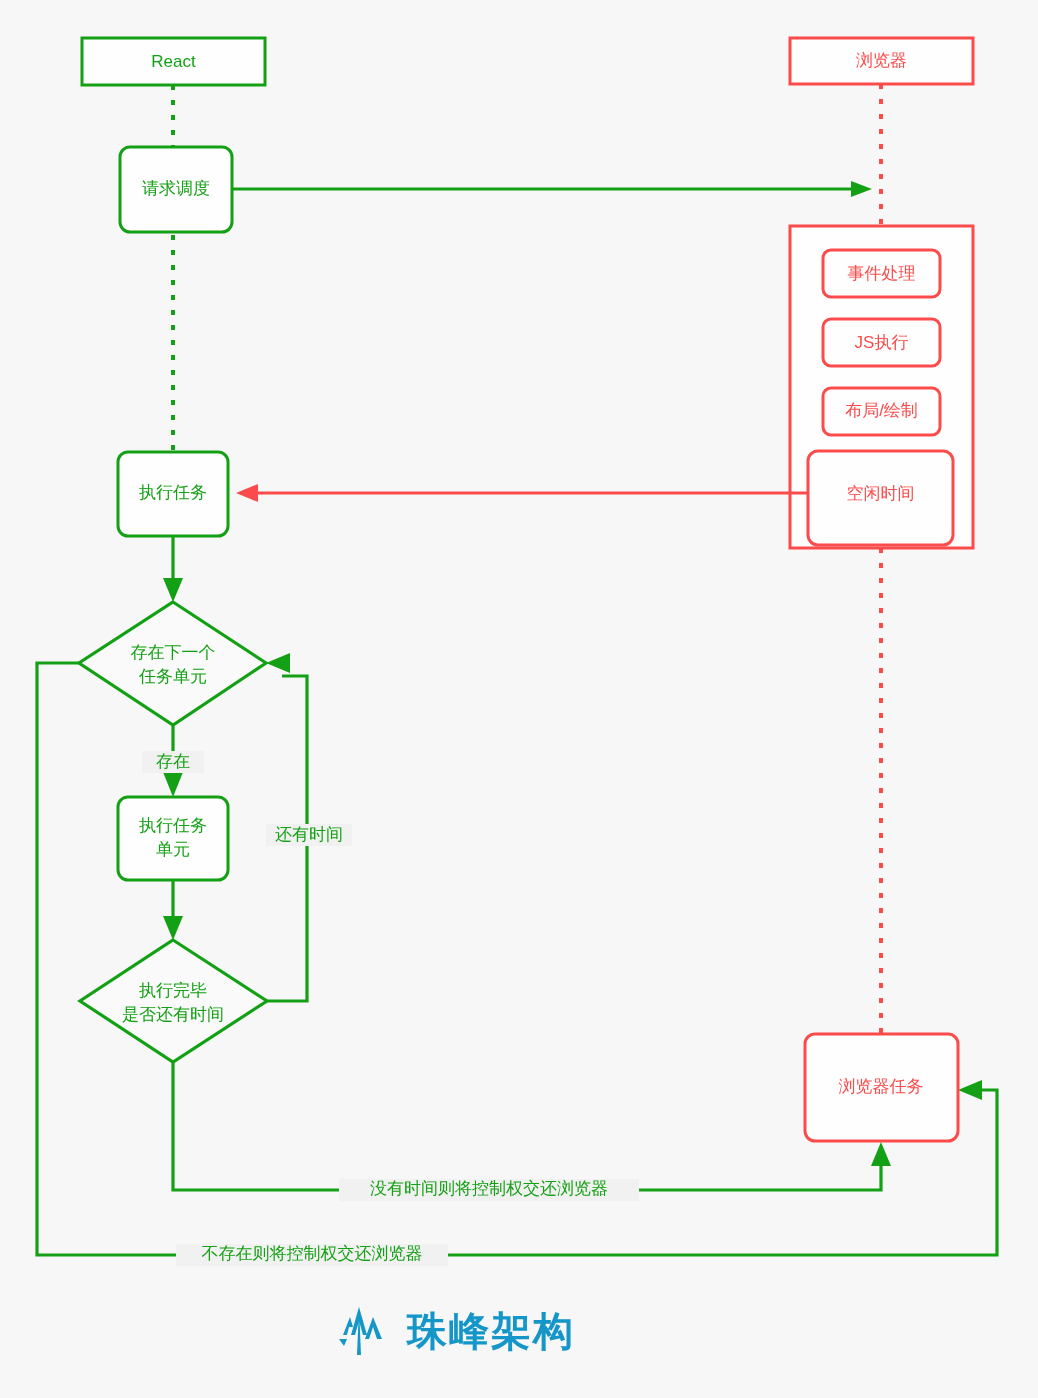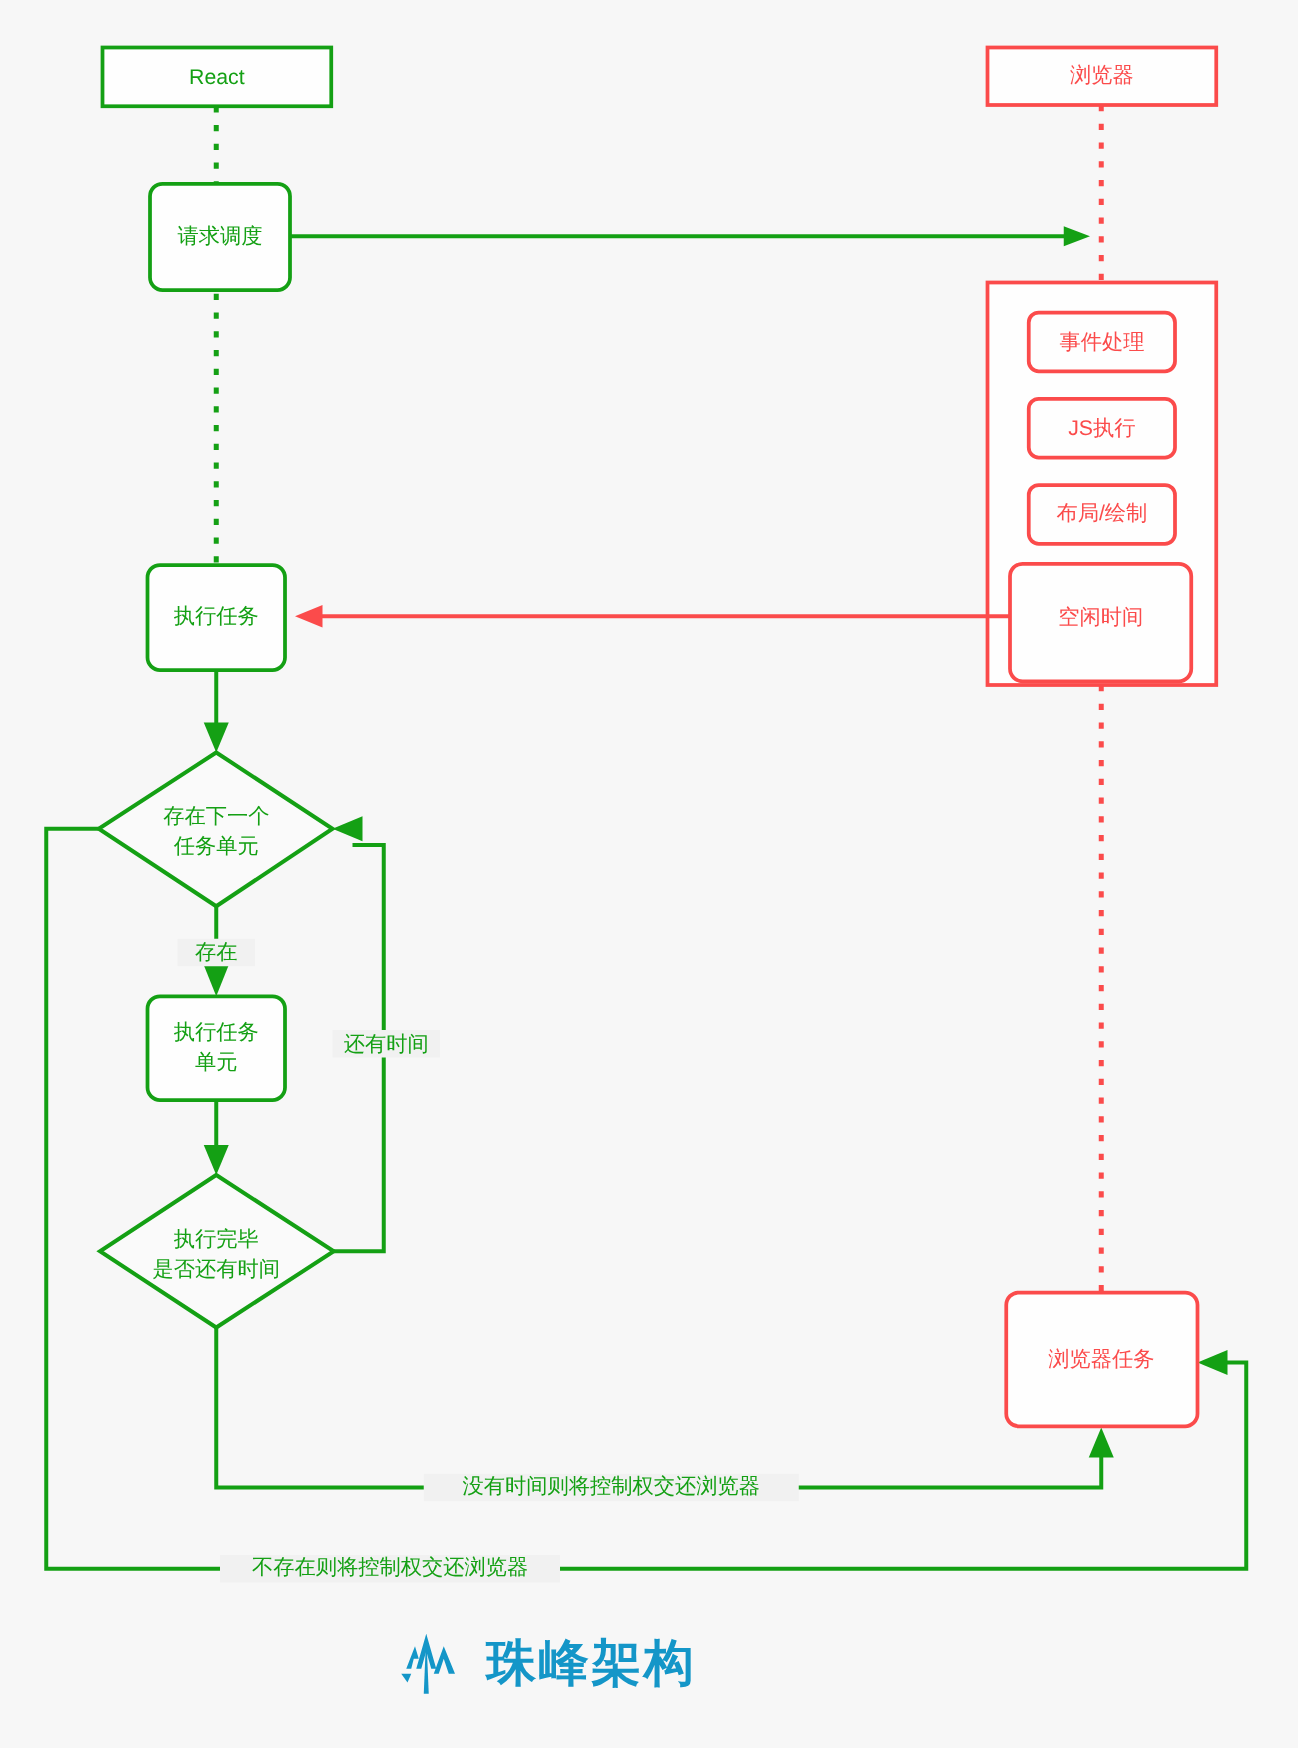--- a/index.html
+++ b/index.html
@@ -86,21 +86,21 @@
   }
   .arrow-green { fill: #14a014; }
   .arrow-red   { fill: #fb4b4b; }
   .diamond {
     fill: #fafafa;
     stroke: #14a014;
     stroke-width: 3.2;
   }
   #brand {
     position: absolute;
-    left: 319px;
+    left: 337px;
     top: 1300px;
     width: 260px;
     height: 62px;
     display: flex;
     align-items: center;
     gap: 14px;
   }
   #brand-text {
     font-family: "DejaVu Sans", sans-serif;
     font-size: 40px;

